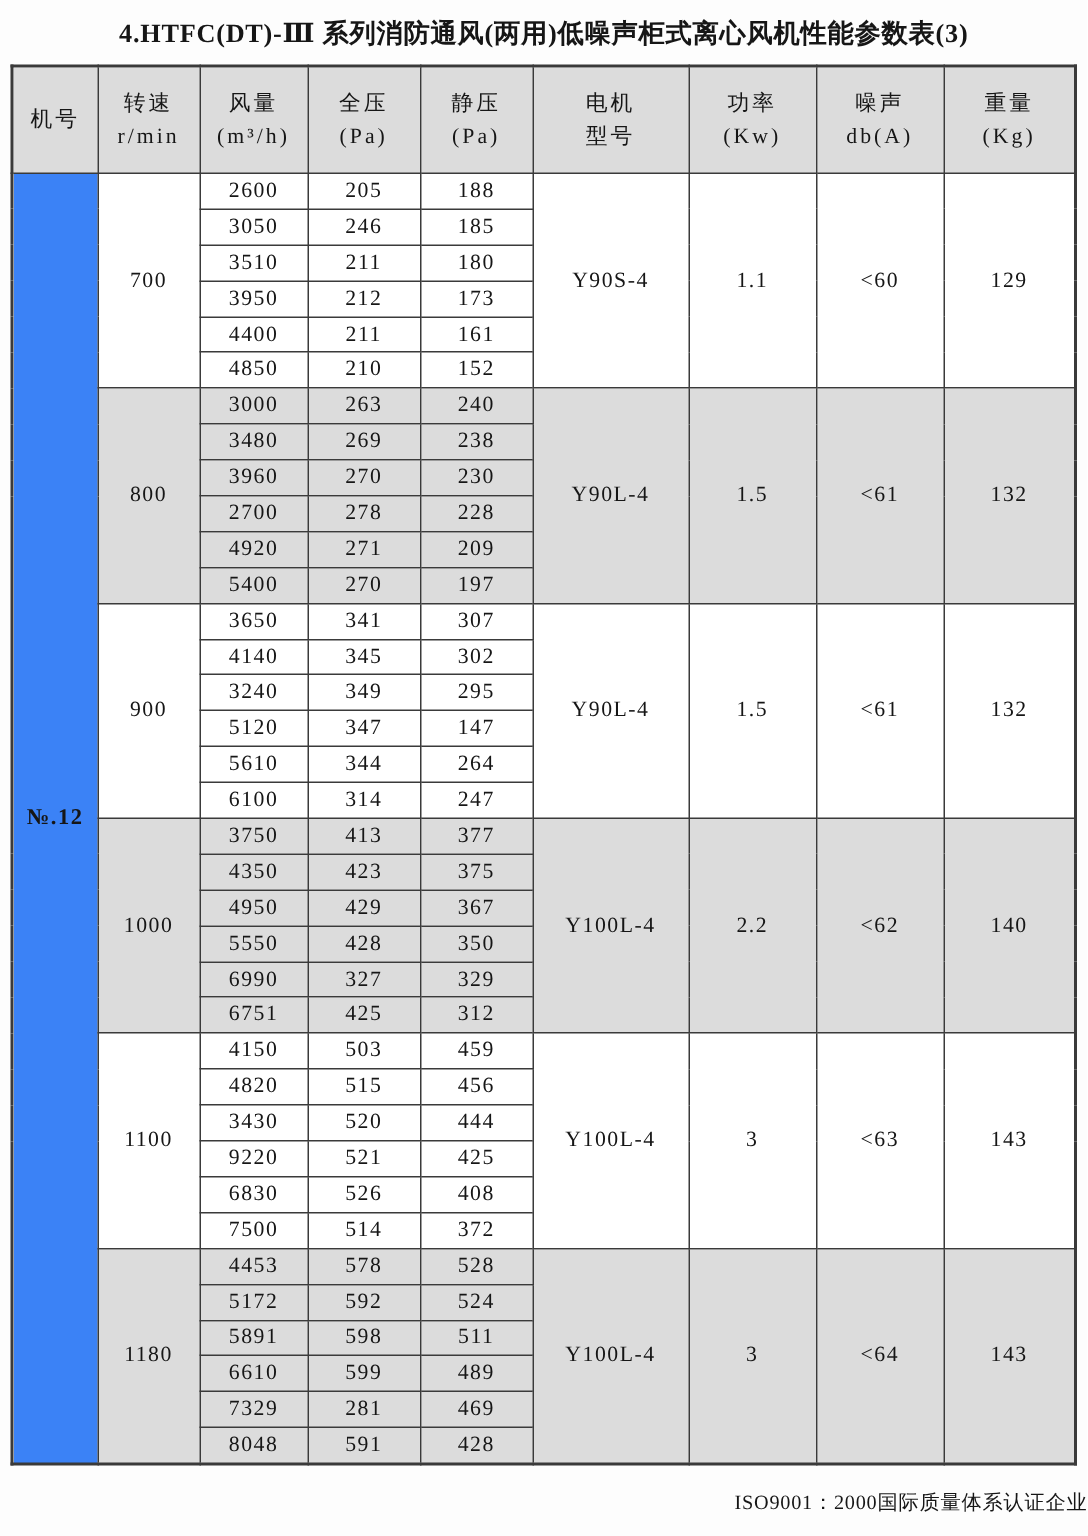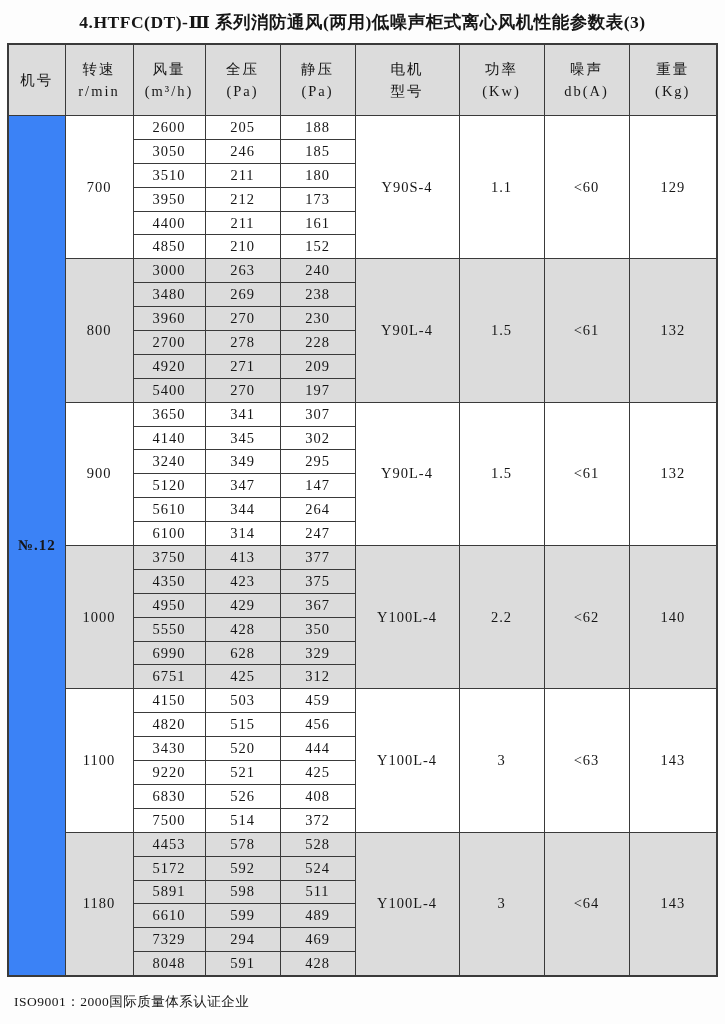--- a/index.html
+++ b/index.html
@@ -55,20 +55,21 @@
   .spec-table tbody td.machine-col {
     background: #3b82f6;
     font-size: 15px;
     font-weight: bold;
   }
   .footer {
     margin: 13px 0 16px 14px;
     font-size: 13.5px;
     letter-spacing: 0.5px;
     white-space: nowrap;
+    text-align: right;
   }
 </style>
 </head>
 <body>
 
 <div class="page">
 
   <div class="title">4.HTFC(DT)-Ⅲ 系列消防通风(两用)低噪声柜式离心风机性能参数表(3)</div>
 
   <table class="spec-table">
@@ -250,21 +251,21 @@
           <td>429</td>
           <td>367</td>
         </tr>
         <tr class="shaded">
           <td>5550</td>
           <td>428</td>
           <td>350</td>
         </tr>
         <tr class="shaded">
           <td>6990</td>
-          <td>628</td>
+          <td>327</td>
           <td>329</td>
         </tr>
         <tr class="shaded">
           <td>6751</td>
           <td>425</td>
           <td>312</td>
         </tr>
         <tr>
           <td rowspan="6">1100</td>
           <td>4150</td>
@@ -320,21 +321,21 @@
           <td>598</td>
           <td>511</td>
         </tr>
         <tr class="shaded">
           <td>6610</td>
           <td>599</td>
           <td>489</td>
         </tr>
         <tr class="shaded">
           <td>7329</td>
-          <td>294</td>
+          <td>281</td>
           <td>469</td>
         </tr>
         <tr class="shaded">
           <td>8048</td>
           <td>591</td>
           <td>428</td>
         </tr>
       </tbody>
   </table>
 

